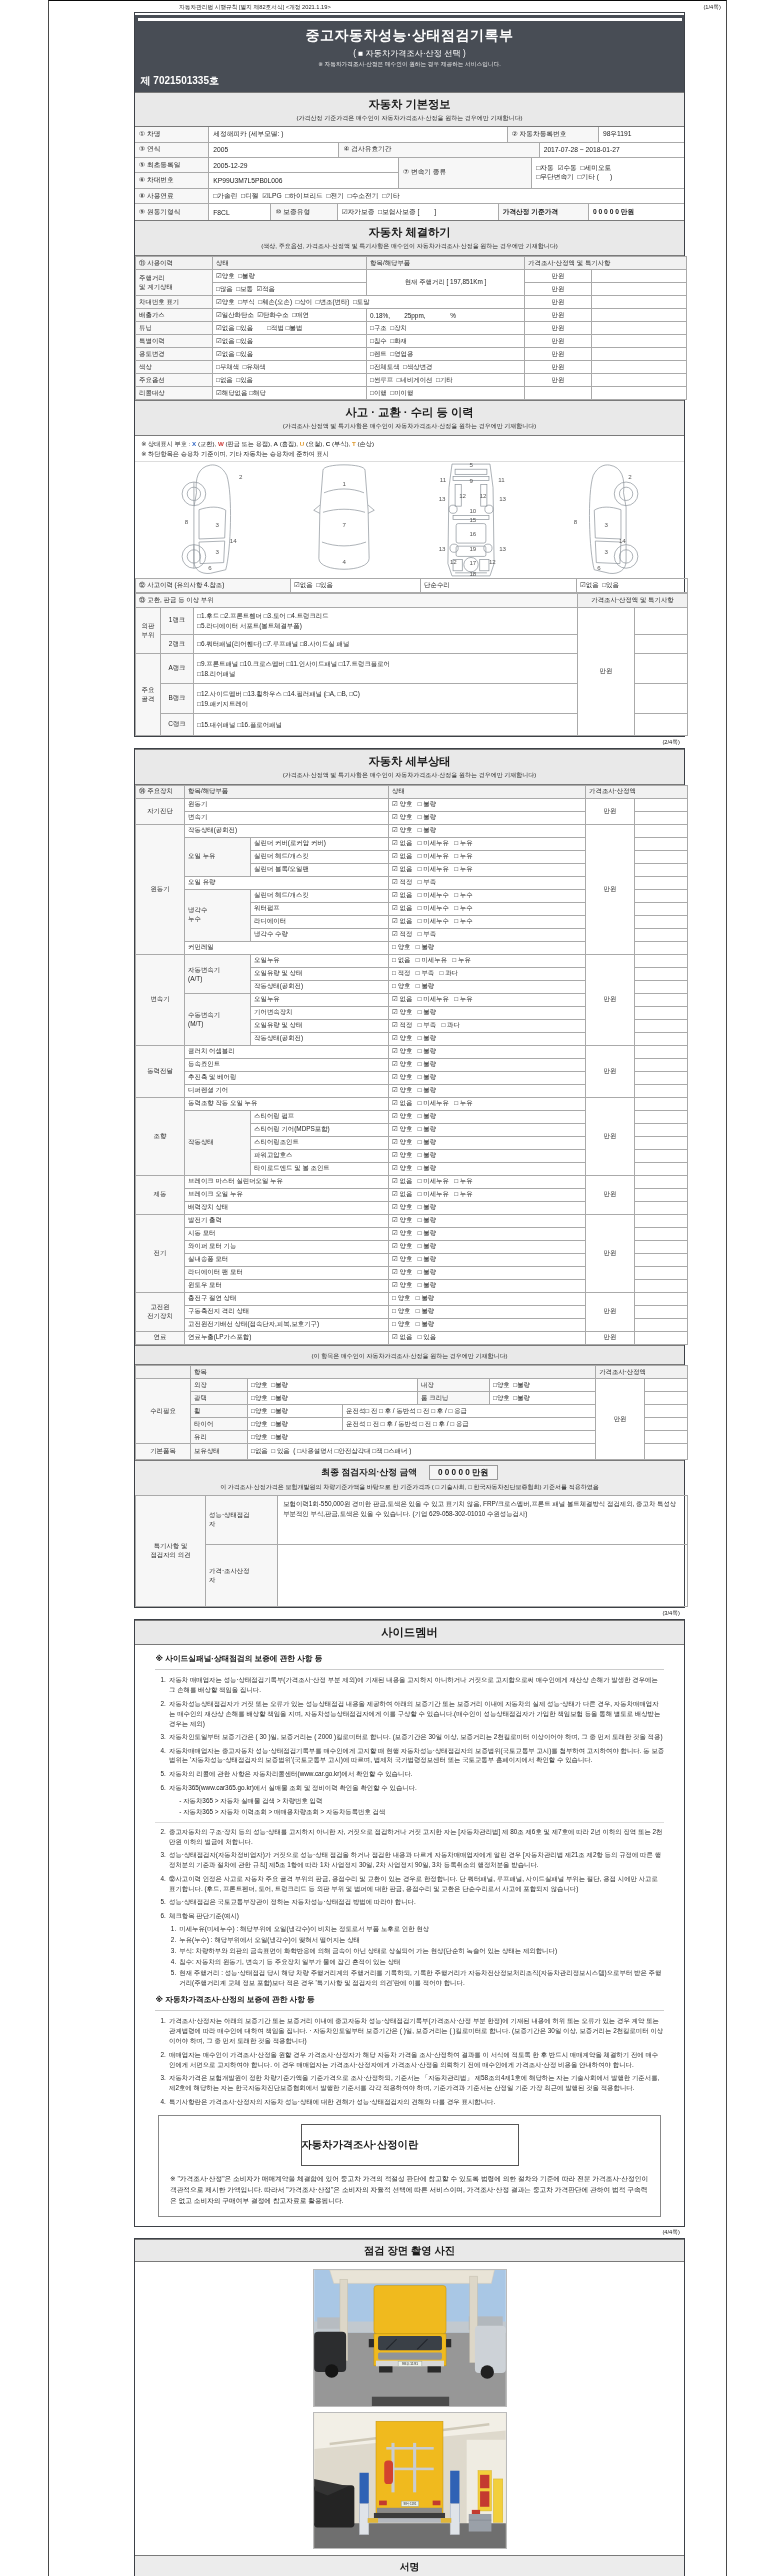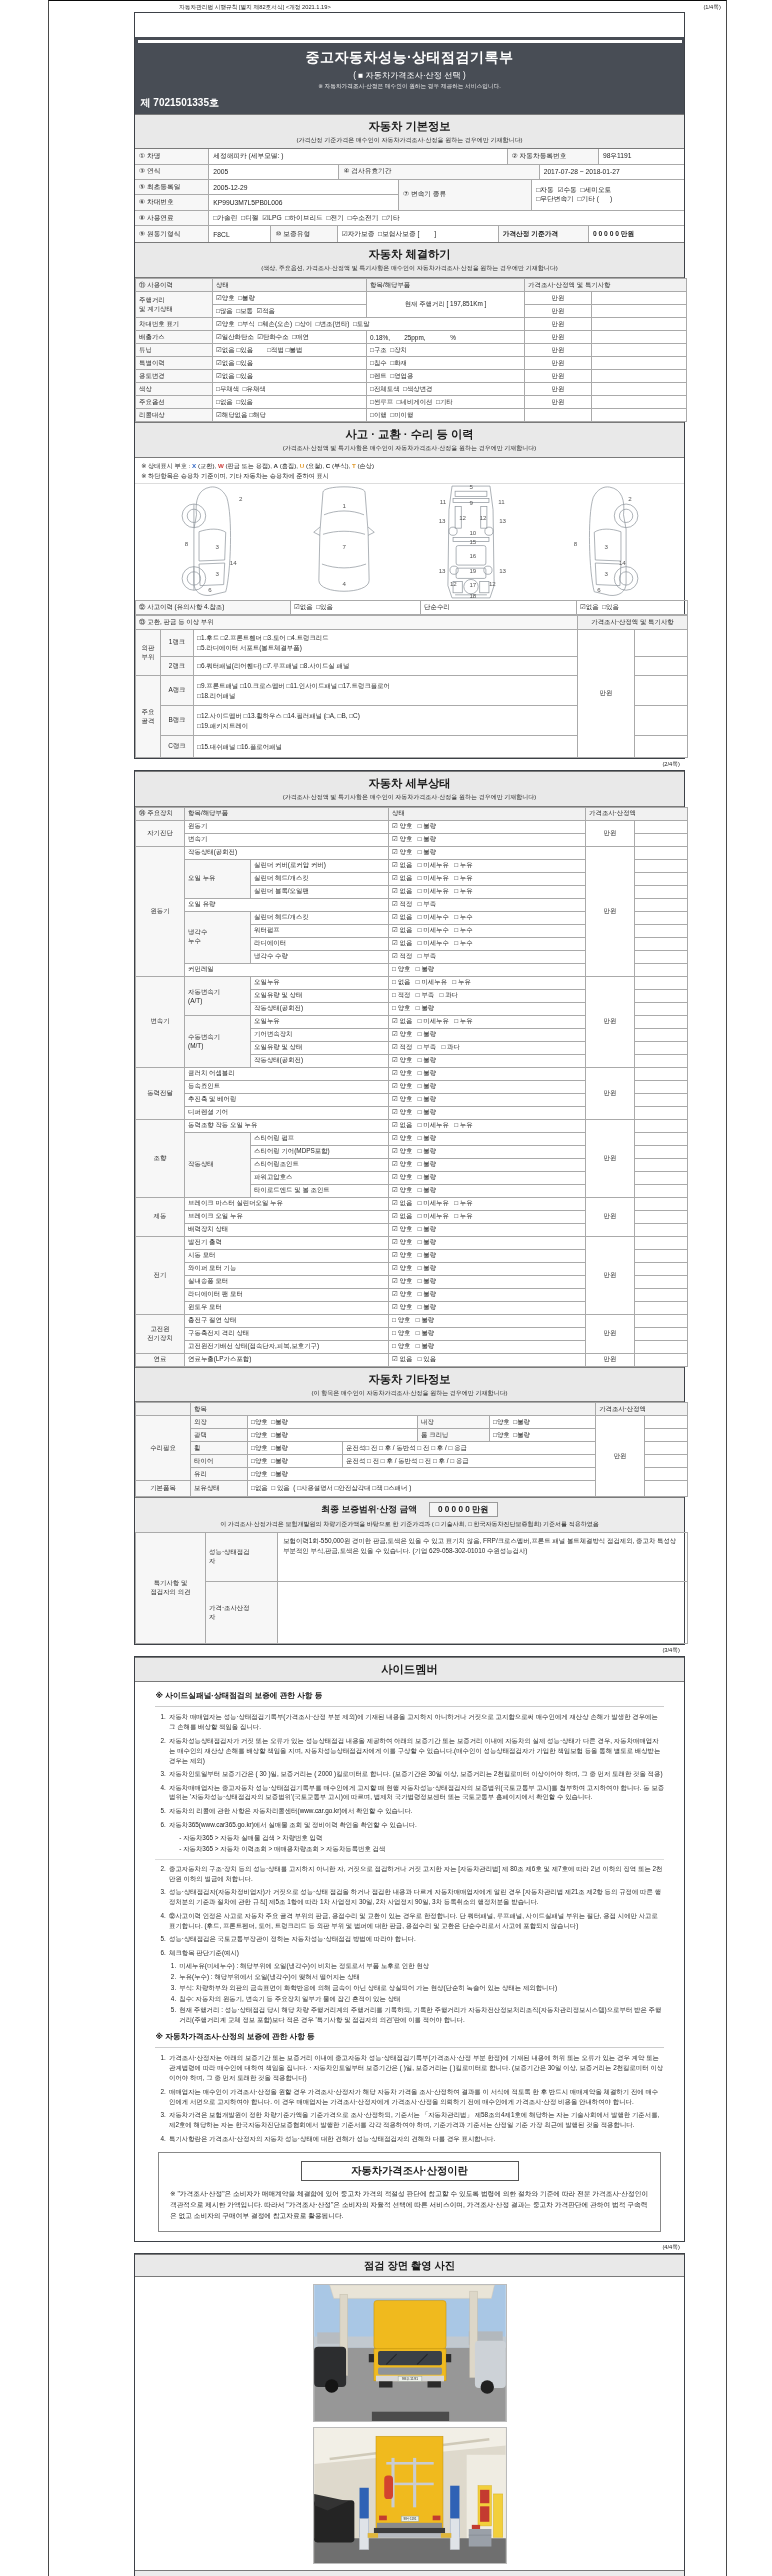--- a/index.html
+++ b/index.html
@@ -10,21 +10,21 @@
   }
   .doc{position:relative;margin-left:48px;margin-right:46px;height:2576px;
     border-left:0.5px solid #4a4a4a;border-right:0.5px solid #4a4a4a;border-top:1.5px solid #0a0a0a;background:#fff;}
   .refline{display:flex;justify-content:space-between;font-size:5.7px;color:#222;
     padding:2.6px 5.2px 1px 130px;height:7.7px;}
   .pmarker{text-align:right;font-size:5.7px;color:#222;padding:2.1px 5.2px 1.5px 0;height:7.2px;}
   .sheet{width:551px;margin-left:85px;}
   .pagebox{border:1px solid #3d4147;background:#fff;}
 
   
-  .dkhead{background:#484d55;color:#fff;padding:1.5px 1.5px 0 1.5px;margin-top:24px;}
+  .dkhead{background:#484d55;color:#fff;padding:1.5px 1.5px 0 1.5px;margin-top:2px;}
   .dk-strip{height:2.6px;background:#ffffff;margin:1.5px 1px 6.2px 1px;}
   .dk-title{text-align:center;font-size:14px;font-weight:bold;letter-spacing:0.5px;}
   .dk-sub{text-align:center;font-size:8.2px;margin-top:3.1px;}
   .dk-note{text-align:center;font-size:5.7px;color:#f0f0f0;margin-top:2.1px;}
   .dk-docno{font-size:10px;font-weight:bold;padding:5.2px 5.2px 3.1px 4.1px;text-align:left;}
 
   .band{background:#e9e9e9;border-top:0.5px solid #7a7a7a;border-bottom:0.5px solid #7a7a7a;
     text-align:center;padding:4.1px 0 3.6px 0;}
   .band .t{font-size:11.3px;font-weight:bold;margin:0;}
   .band .s{font-size:6px;margin-top:2.1px;color:#222;}
@@ -65,22 +65,22 @@
 
   .notice-body{padding:3.1px 19.6px 5.2px 19.6px;}
   .n-h{font-size:7.7px;font-weight:bold;padding:6.2px 0 5.2px 1px;border-bottom:0.5px solid #ccc;margin-bottom:5.2px;}
   .n-item{display:flex;font-size:6.4px;line-height:1.55;margin:3.6px 0;}
   .n-num{flex:none;width:11.3px;text-align:right;margin-right:3.1px;}
   .n-item.ind1{margin-left:13.4px;margin-top:1px;margin-bottom:1px;}
   .n-item.ind1 .n-num{width:8.2px;}
   .n-txt{flex:1;}
 
   .infobox{border:0.5px solid #888;margin:8.2px 3.1px 4.1px 3.1px;padding:8.2px 11.3px 9.3px 11.3px;}
-  .infobox .ib-title{border:0.5px solid #555;width:216px;margin:0 auto;text-align:center;
-    font-size:10.3px;font-weight:bold;padding:2px 0;}
+  .infobox .ib-title{border:0.5px solid #555;width:216px;margin:0 auto;
+    font-size:10.3px;font-weight:bold;padding:13px 0;}
   .infobox .ib-body{font-size:6.7px;line-height:1.65;margin-top:7.2px;font-weight:500;}
 
   .photoarea{display:flex;flex-direction:column;align-items:center;padding:4.1px 0 3.1px 0;}
   .photo{border:0.5px solid #bbb;margin:2.6px 0;}
   .signband{background:#ececec;border-top:0.5px solid #7a7a7a;border-bottom:0.5px solid #7a7a7a;
     text-align:center;font-size:9.8px;font-weight:bold;padding:5.2px 0;}
   .signfoot{position:relative;text-align:center;padding:6.2px 0 2.1px 0;}
   .sf-l1{font-size:7px;font-weight:bold;line-height:1.6;}
 </style>
 </head>
@@ -669,21 +669,20 @@
               <td class="lab c pre" rowspan="1">연료</td>
               <td colspan="2">연료누출(LP가스포함)</td>
               <td class="chk">☑ 없음   □ 있음</td>
               <td class="c" rowspan="1">만원</td>
               <td class="bk"></td>
             </tr>
           </tbody>
       </table>
 
       <div class="band">
-        <div class="t">자동차 기타정보</div>
         <div class="s">(이 항목은 매수인이 자동차가격조사·산정을 원하는 경우에만 기재합니다)</div>
       </div>
 
       <table class="grid ov">
         <colgroup>
             <col style="width:55px">
             <col style="width:57px">
             <col style="width:95px">
             <col style="width:75px">
             <col style="width:72px">
@@ -733,21 +732,21 @@
         <tr style="height:15.5px;">
           <td class="lab c">기본품목</td>
           <td class="lab">보유상태</td>
           <td class="chk" colspan="4">□없음  □ 있음  ( □사용설명서 □안전삼각대 □잭 □스패너 )</td>
           <td class="bk"></td>
         </tr>
       </tbody>
         </table>
 
       <div class="finalband">
-        <span class="fin-line">최종 보증범위·산정 금액</span>
+        <span class="fin-line">최종 점검자의·산정 금액</span>
         <span class="fin-amount">0 0 0 0 0 만원</span>
         <div class="fin-note chk">이 가격조사·산정가격은 보험개발원의 차량기준가액을 바탕으로 한 기준가격과 ( □ 기술사회, □ 한국자동차진단보증협회) 기준서를 적용하였음</div>
       </div>
 
       <table class="grid">
         <colgroup>
             <col style="width:70px">
             <col style="width:72px">
             <col style="width:410px">
           </colgroup>

